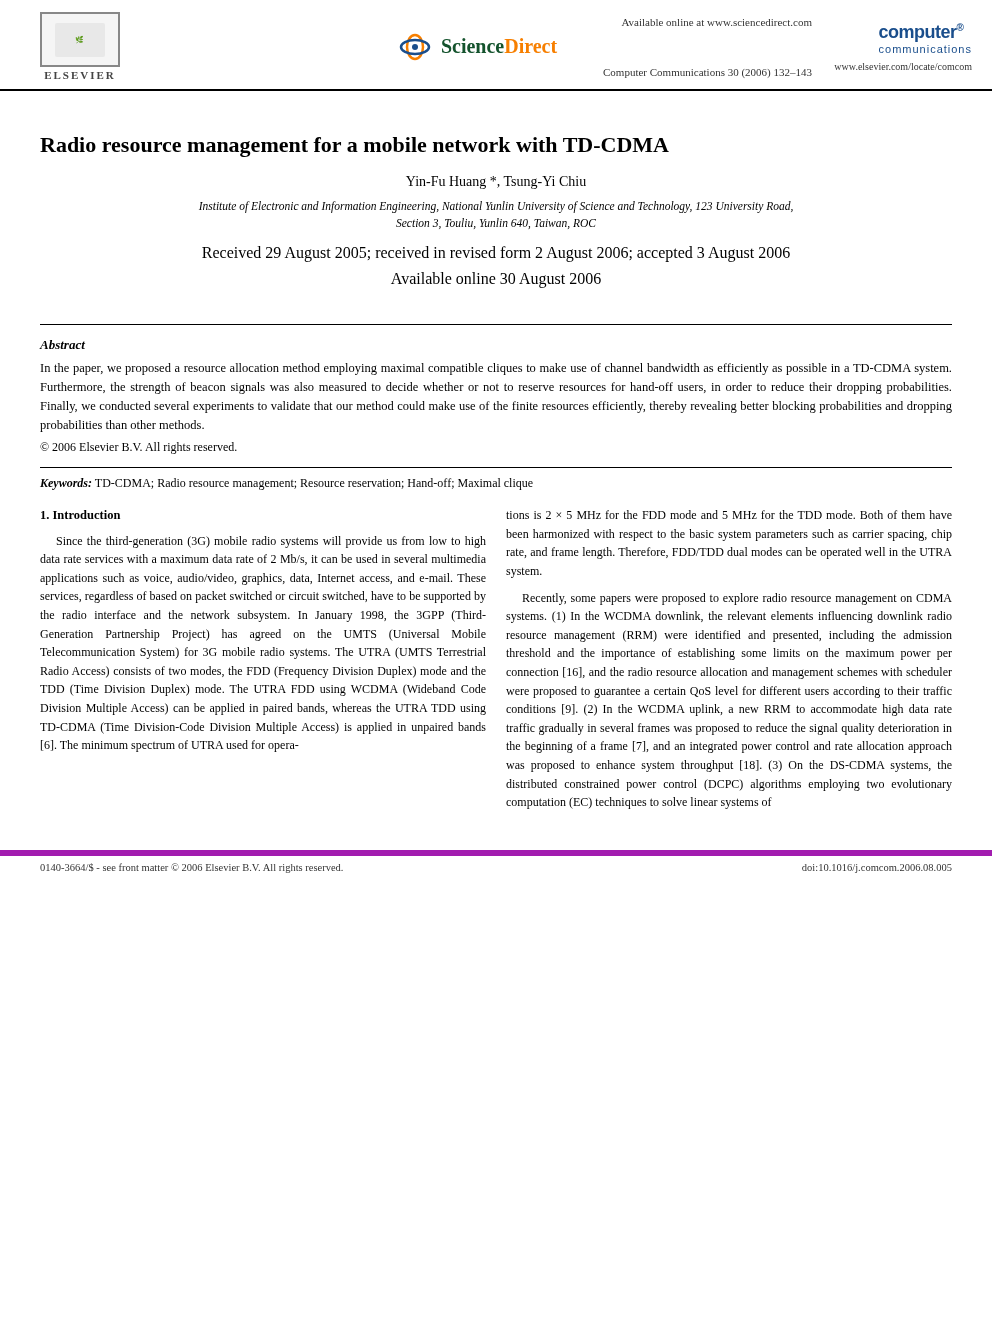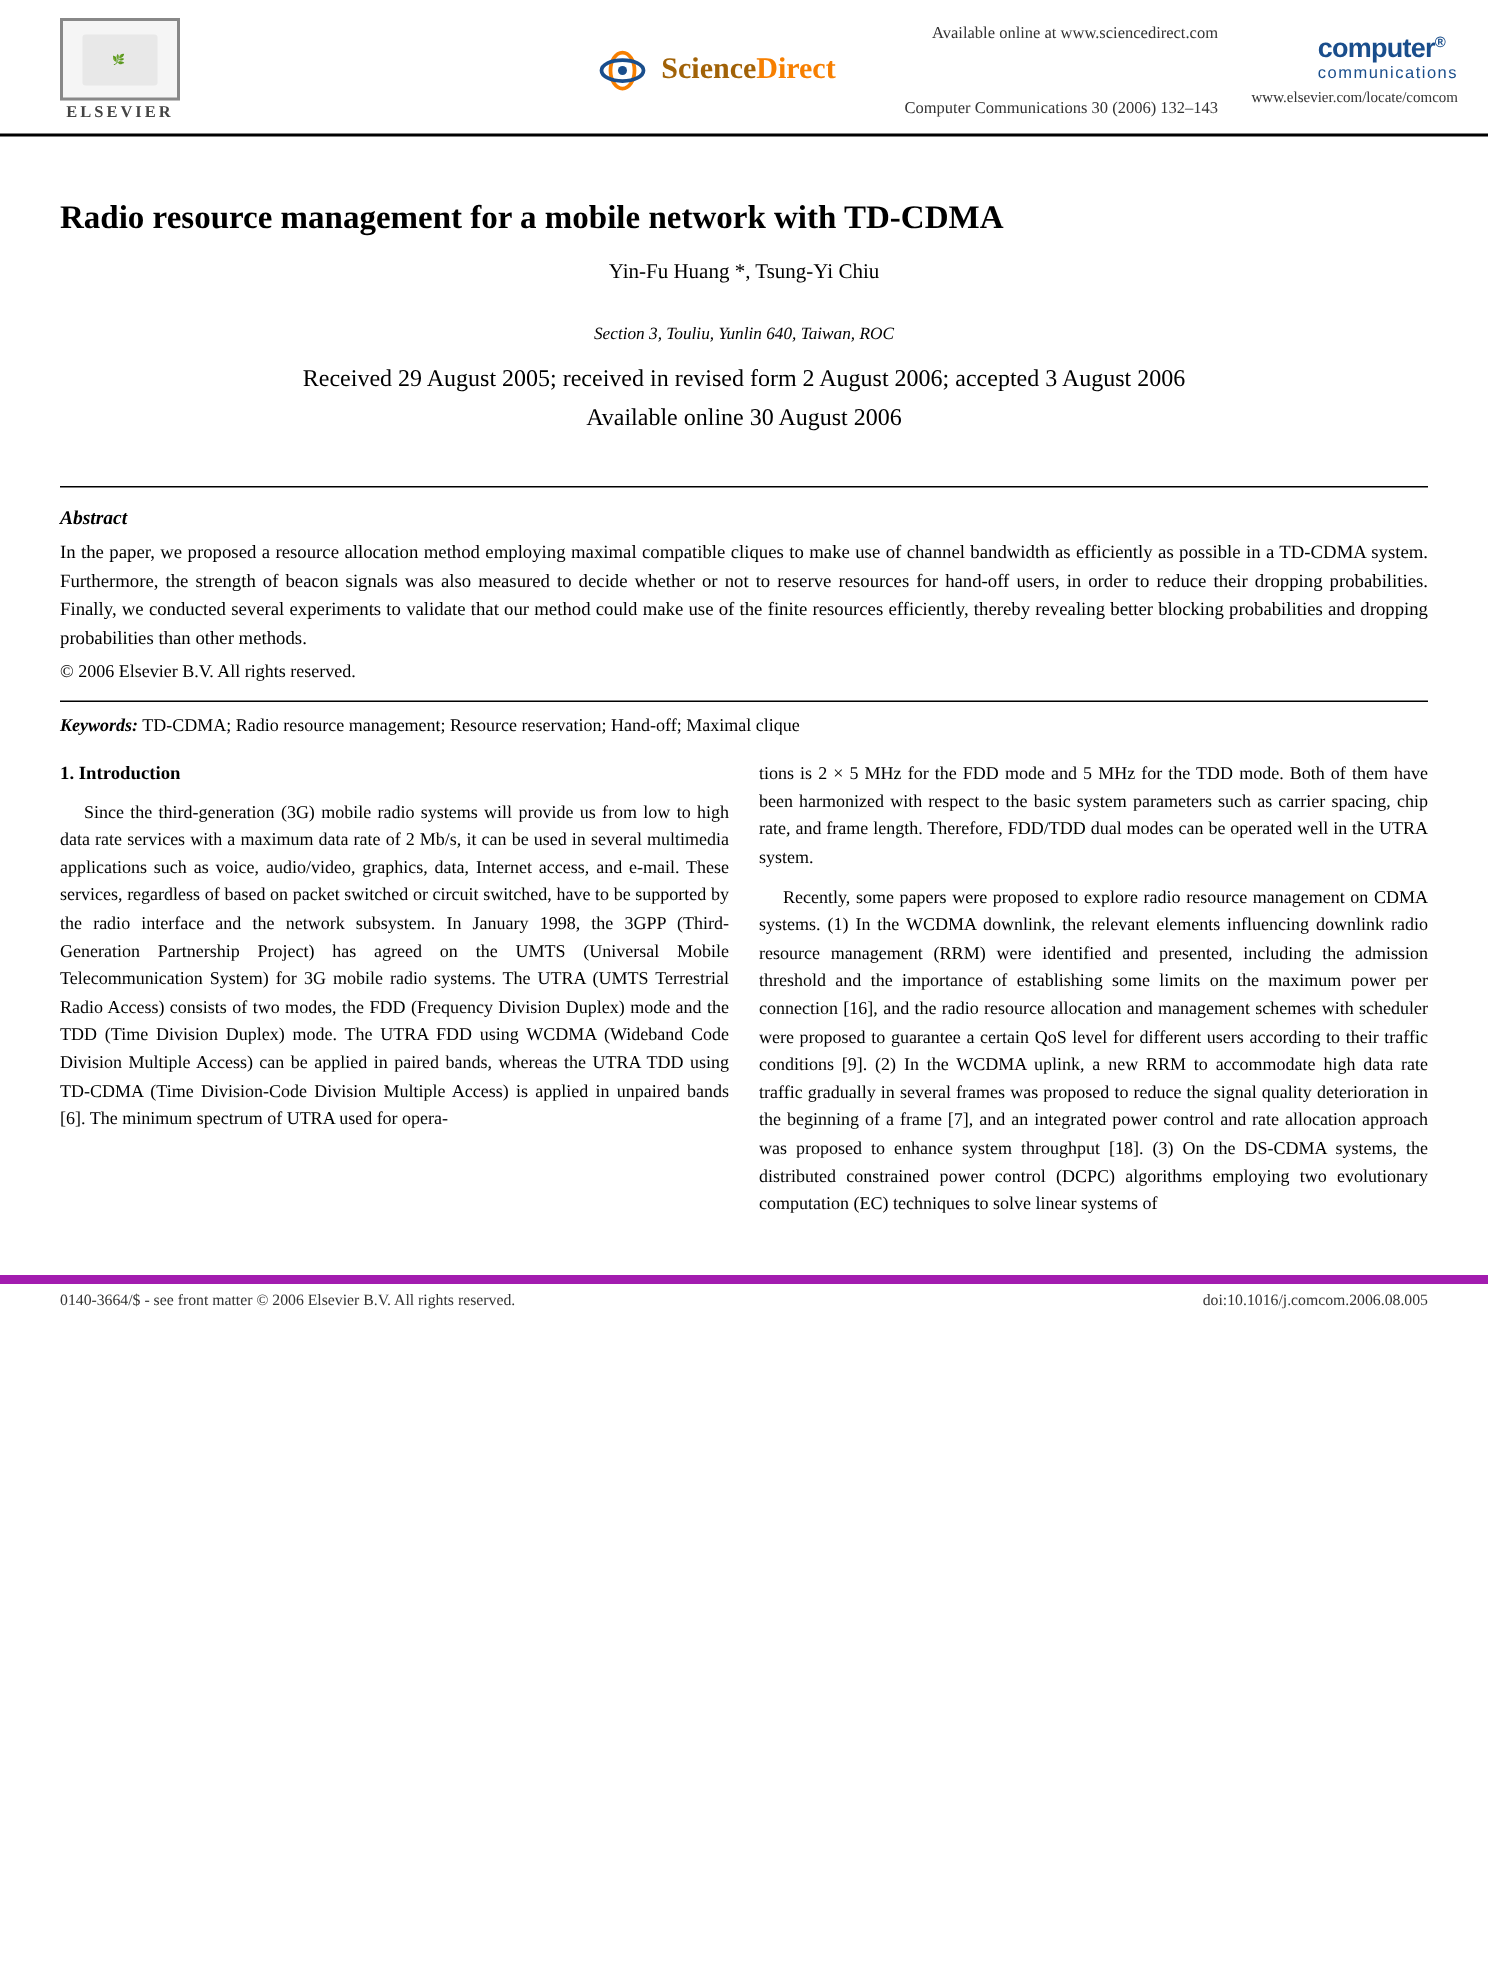--- a/index.html
+++ b/index.html
@@ -264,21 +264,21 @@
   <div class="header-center">
     <div class="available-online">Available online at www.sciencedirect.com</div>
     <div class="sciencedirect-logo">
       <svg class="sd-svg-wrap sd-icon" viewBox="0 0 40 30">
 
         <ellipse cx="20" cy="15" rx="8" ry="12" fill="none" stroke="#f77f00" stroke-width="2.5"></ellipse>
         <ellipse cx="20" cy="15" rx="14" ry="7" fill="none" stroke="#1a4e8c" stroke-width="2.5"></ellipse>
         <circle cx="20" cy="15" r="3" fill="#1a4e8c"></circle>
       </svg>
       <div class="sd-text">
-        <span style="color:#a16207">Science</span><span style="color:#f77f00">Direct</span>
+        <span style="color:#14532d">Science</span><span style="color:#f77f00">Direct</span>
       </div>
     </div>
     <div class="journal-name">Computer Communications 30 (2006) 132–143</div>
   </div>
 
   <div class="header-right">
     <div class="computer-comm-logo">
       <div class="cc-top">
         computer<sup>®</sup>
       </div>
@@ -288,21 +288,21 @@
   </div>
 </div>
 
 <div class="main-content">
 
   <div class="paper-title">Radio resource management for a mobile network with TD-CDMA</div>
 
   <div class="authors">Yin-Fu Huang *, Tsung-Yi Chiu</div>
 
   <div class="affiliation">
-    <br>
+    <span>Institute of Electronic and Information Engineering, National Yunlin University of Science and Technology, 123 University Road,</span><br>
     <span>Section 3, Touliu, Yunlin 640, Taiwan, ROC</span>
   </div>
 
   <div class="dates">
     <span>Received 29 August 2005; received in revised form 2 August 2006; accepted 3 August 2006</span><br>
     <span>Available online 30 August 2006</span>
   </div>
 
   <hr class="divider">
 

